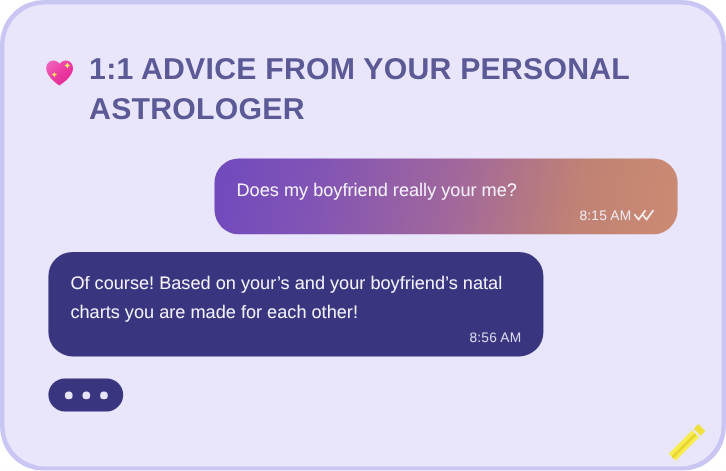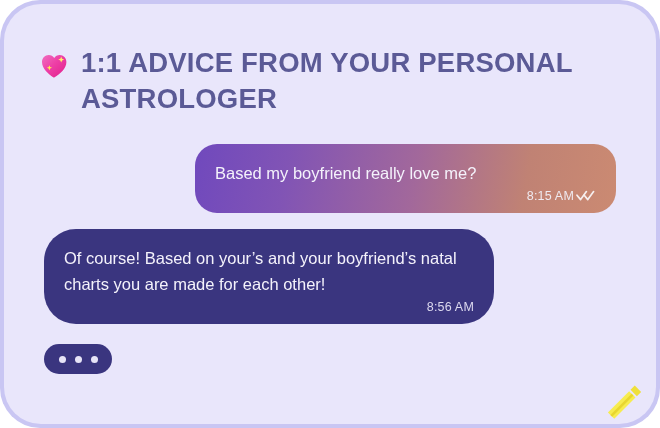--- a/index.html
+++ b/index.html
@@ -114,21 +114,20 @@
         #7049bd 0%,
         #8154b5 22%,
         #a2689b 52%,
         #c08274 78%,
         #cb8a72 100%);
   }
 
   .bubble-in {
     width: 450px;
     background: #3a357f;
-    border-radius: 32px;
   }
 
   .bubble-text {
     font-size: 16.5px;
     line-height: 1.62;
     color: #f4f2fb;
     white-space: pre-wrap;
   }
 
   .bubble-meta {
@@ -196,21 +195,21 @@
         <path d="M23.2 8.6l0.85 2.1 2.1 0.85-2.1 0.85-0.85 2.1-0.85-2.1-2.1-0.85 2.1-0.85z" fill="#fff06a"></path>
         <path d="M11.4 17.2l0.75 1.85 1.85 0.75-1.85 0.75-0.75 1.85-0.75-1.85-1.85-0.75 1.85-0.75z" fill="#ffe94f"></path>
       </svg>
       <div id="page-title">1:1 ADVICE FROM YOUR PERSONAL ASTROLOGER</div>
     </div>
 
     <div id="chat-thread">
 
       <div class="msg-row outgoing">
         <div class="bubble bubble-out">
-          <div class="bubble-text">Based my boyfriend really love me?</div>
+          <div class="bubble-text">Does my boyfriend really your me?</div>
           <div class="bubble-meta">
             <span class="bubble-time">8:15 AM</span>
             <svg id="read-receipt-icon" viewBox="0 0 20 14" xmlns="http://www.w3.org/2000/svg">
               <path d="M1 6.2 L4.6 10.6 L10.4 2.6" fill="none" stroke="#f6eeee" stroke-width="1.7" stroke-linecap="round" stroke-linejoin="round"></path>
               <path d="M8.2 6.2 L11.8 10.6 L17.6 2.6" fill="none" stroke="#f6eeee" stroke-width="1.7" stroke-linecap="round" stroke-linejoin="round"></path>
             </svg>
           </div>
         </div>
       </div>
 

